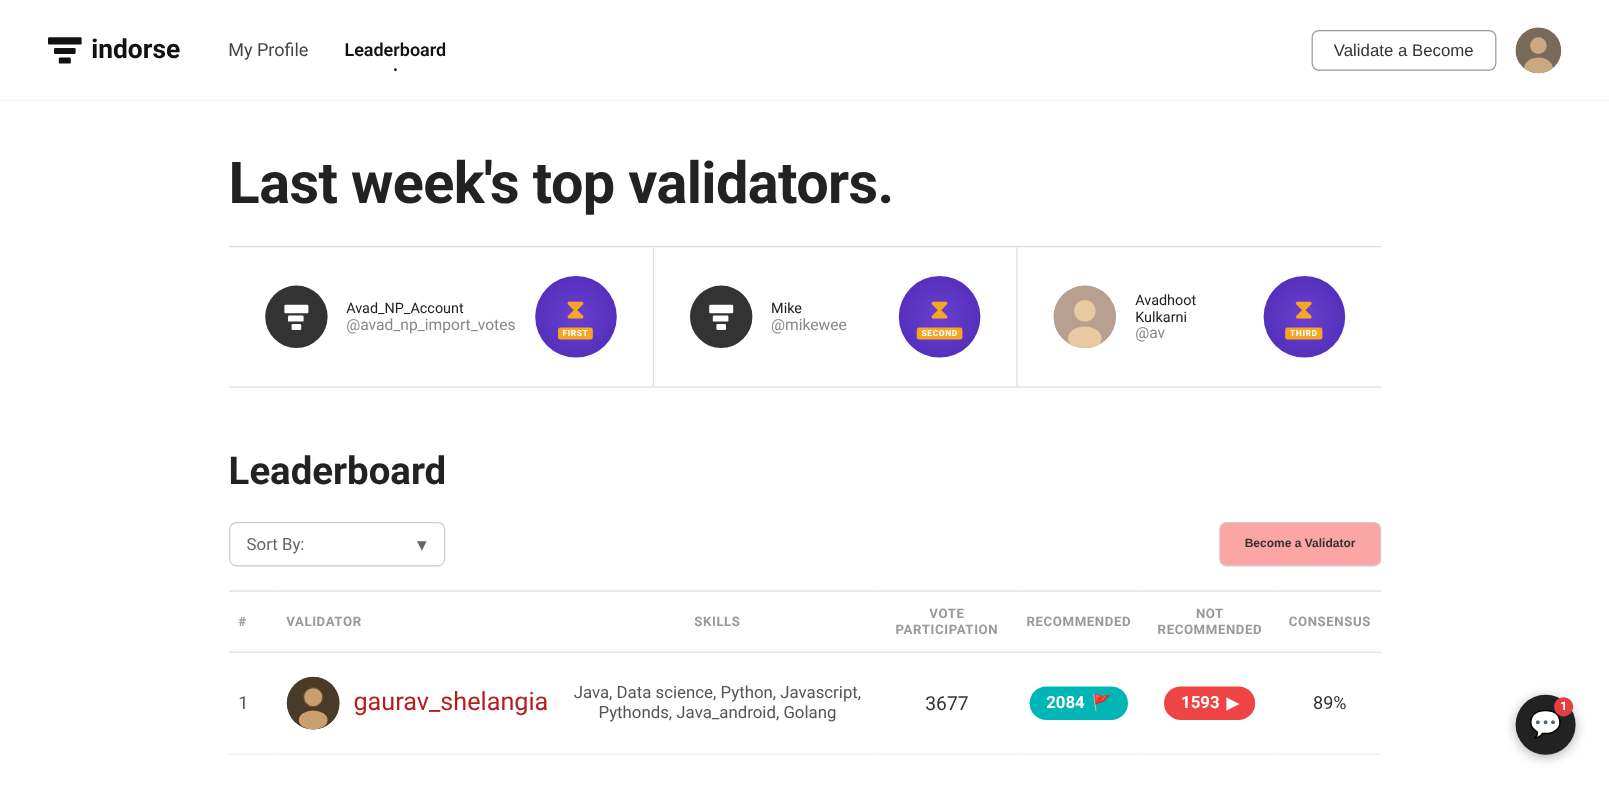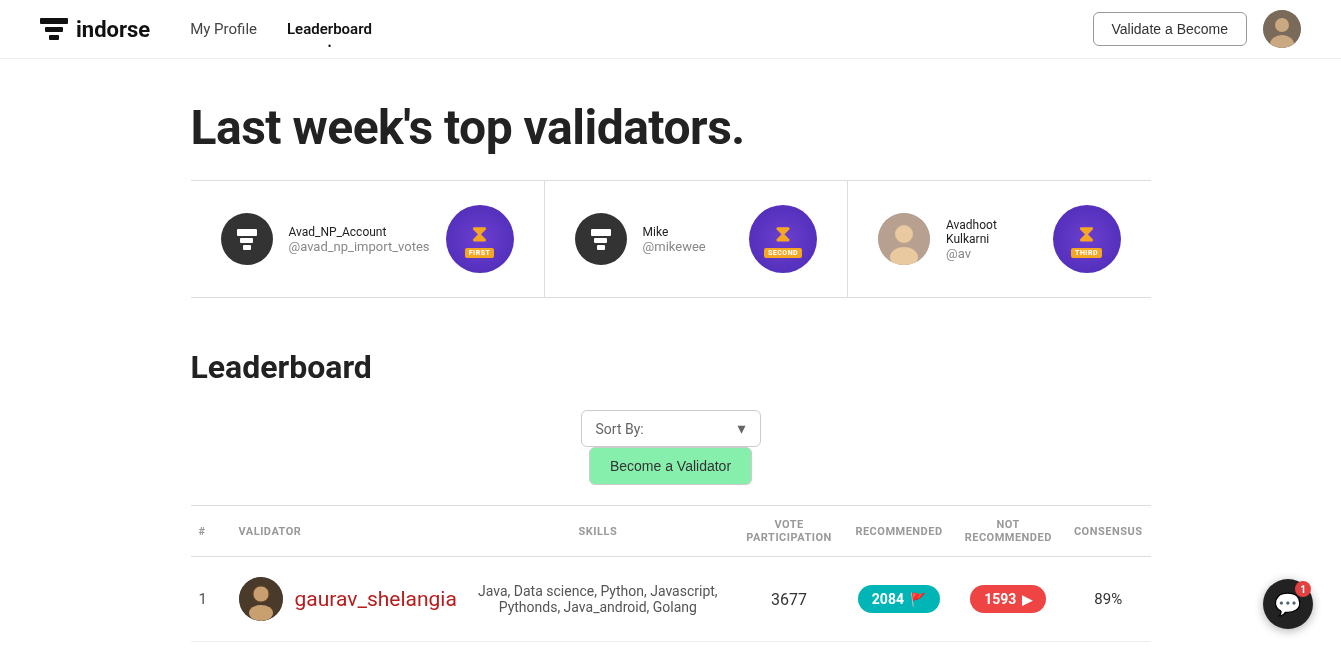--- a/index.html
+++ b/index.html
@@ -3,21 +3,21 @@
   <meta charset="utf-8">
   <style>
     * { box-sizing: border-box; margin: 0; padding: 0; }
     body { font-family: -apple-system, BlinkMacSystemFont, 'Segoe UI', Roboto, sans-serif; background: #fff; color: #222; }
 
     
     .navbar {
       display: flex;
       align-items: center;
       padding: 3px 40px;
-      height: 59px;
+      height: 84px;
       border-bottom: 1px solid #eee;
       position: relative;
     }
     .logo {
       display: flex;
       align-items: center;
       gap: 8px;
       font-size: 22px;
       font-weight: 700;
       color: #111;
@@ -166,46 +166,44 @@
     }
 
     
     .leaderboard-title {
       font-size: 32px;
       font-weight: 700;
       margin-bottom: 24px;
     }
     .leaderboard-controls {
       display: flex;
-      align-items: center;
       justify-content: space-between;
       margin-bottom: 20px;
-      flex-direction: column;
     }
     .sort-dropdown {
       display: flex;
       align-items: center;
       border: 1.5px solid #ccc;
       border-radius: 6px;
       padding: 8px 14px;
       gap: 10px;
       cursor: pointer;
       min-width: 180px;
       font-size: 14px;
       color: #666;
     }
     .become-validator-btn {
       border: 1.5px solid #ccc;
-      background: #86efac;
+      background: #fca5a5;
       border-radius: 6px;
       padding: 10px 20px;
-      font-size: 14px;
+      font-size: 10px;
       cursor: pointer;
       color: #333;
-      font-weight: 400;
+      font-weight: 700;
     }
 
     
     .table {
       width: 100%;
       border-collapse: collapse;
     }
     .table thead tr {
       border-top: 1.5px solid #ddd;
       border-bottom: 1.5px solid #ddd;

